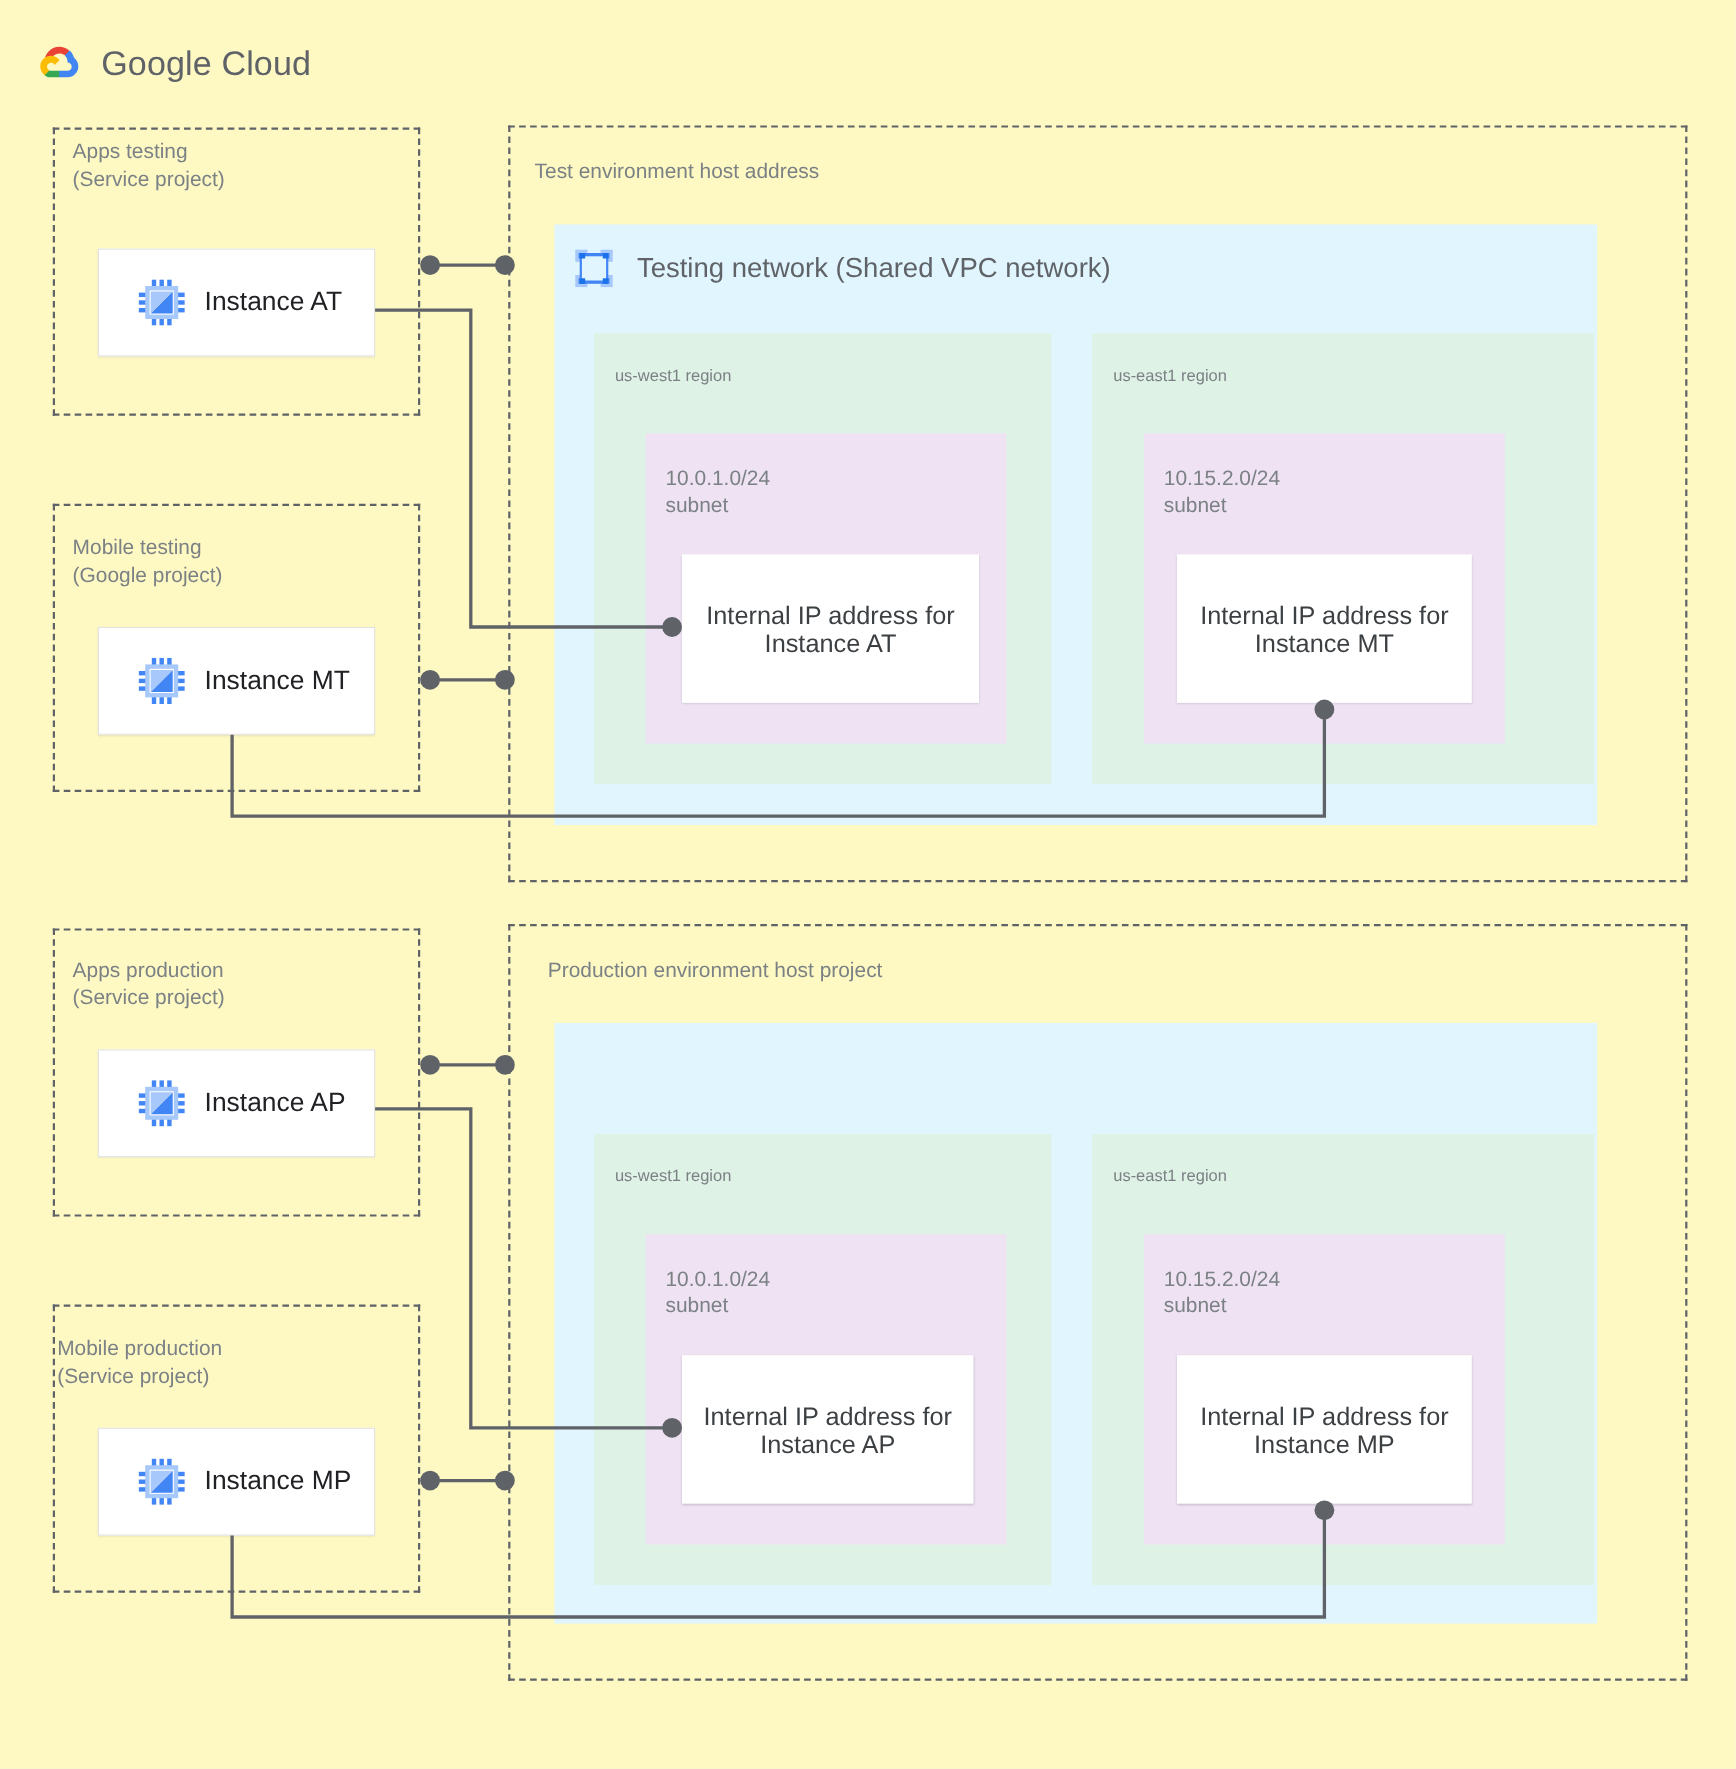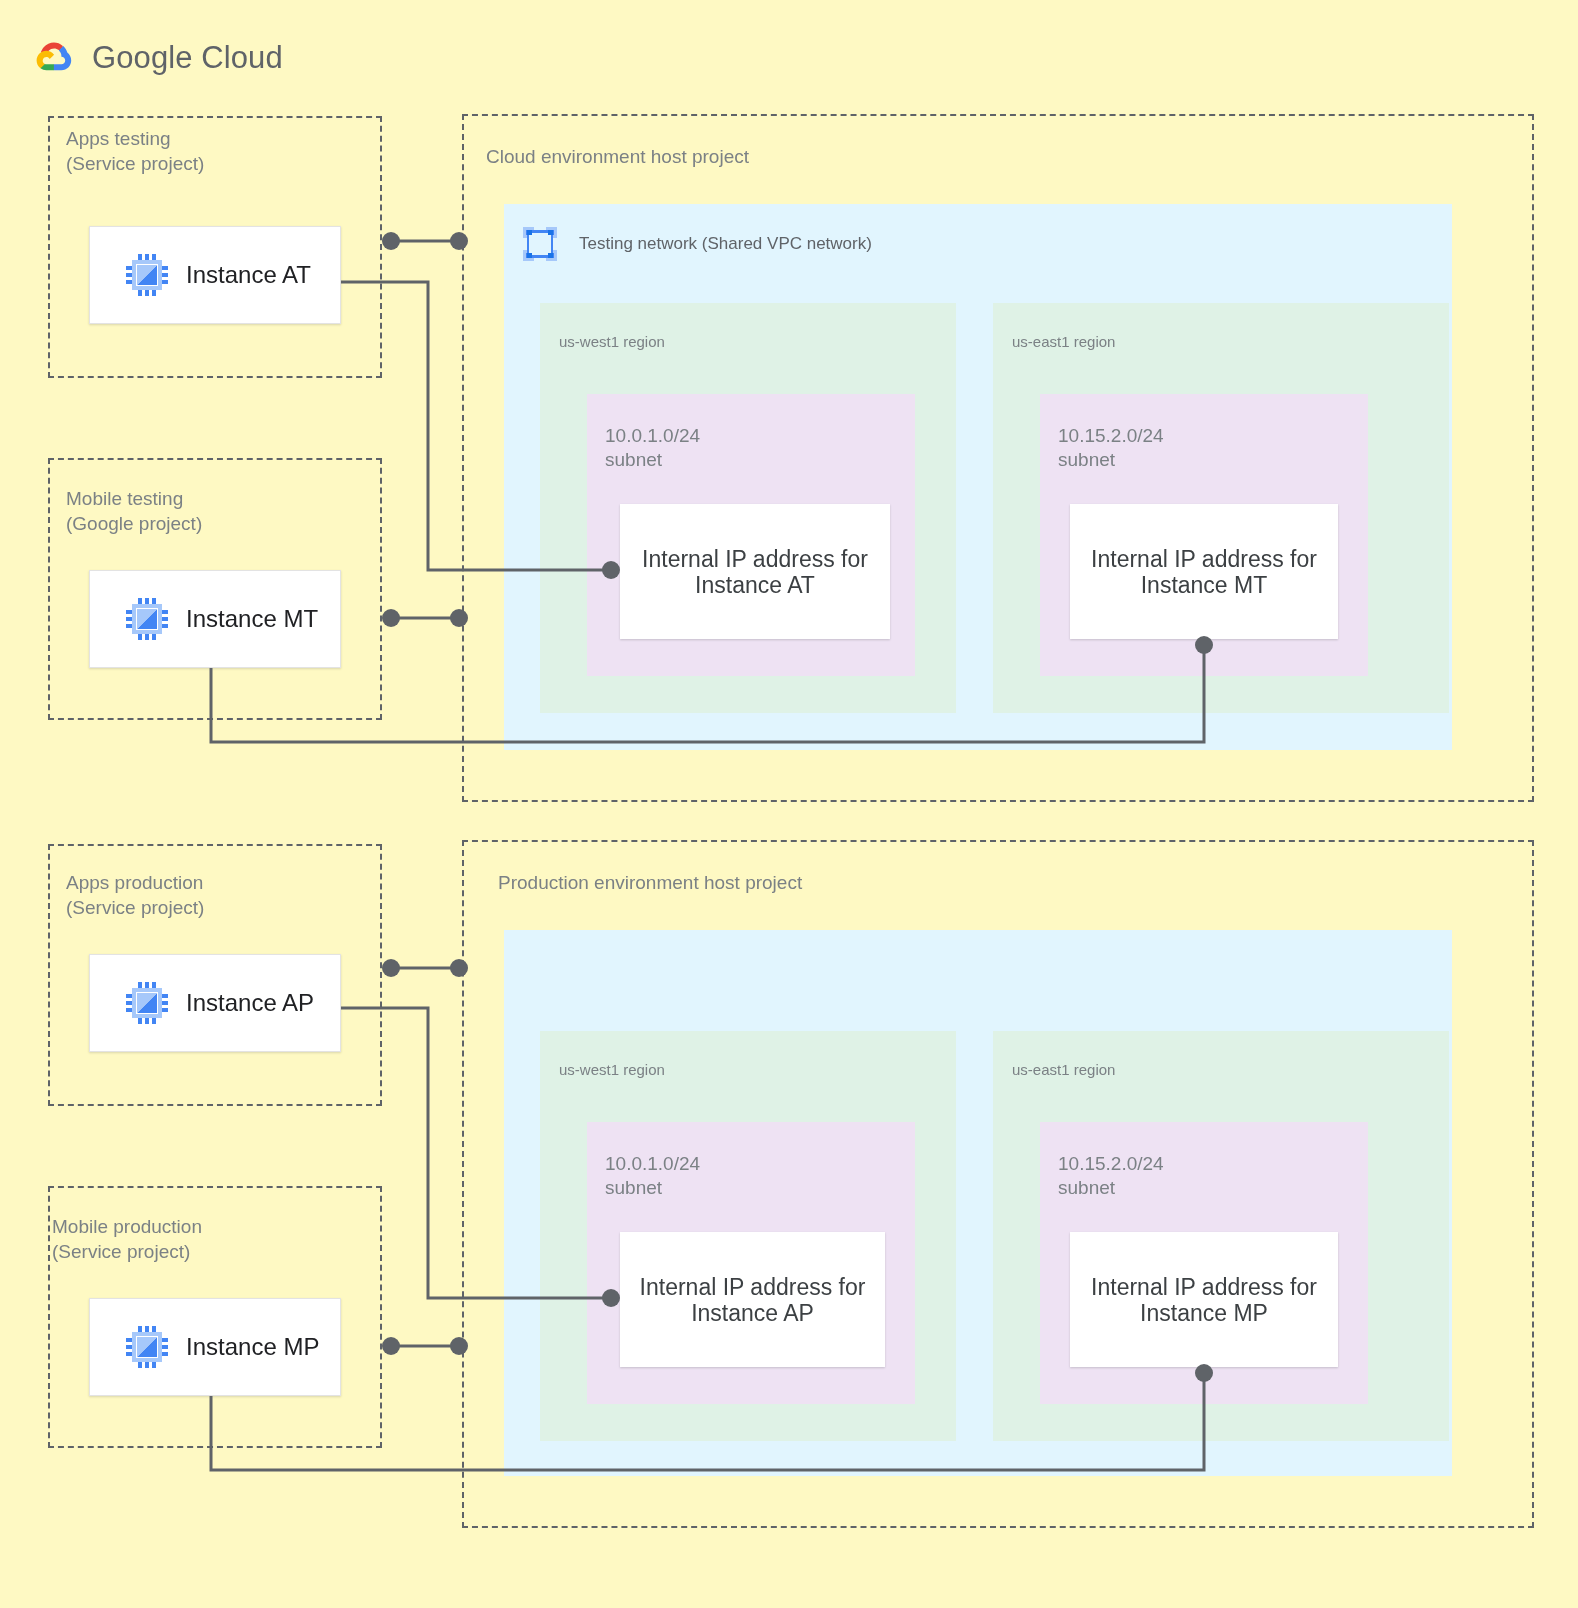--- a/index.html
+++ b/index.html
@@ -78,21 +78,21 @@
     box-sizing: border-box;
   }
   .vpc-head {
     position: absolute;
     display: flex;
     align-items: center;
     gap: 20px;
   }
   .vpc-icon { width: 38px; height: 38px; display:block; flex:0 0 38px;}
   .vpc-title {
-    font-size: 17px;
+    font-size: 25px;
     color: #5f6368;
     white-space: nowrap;
   }
 
   
   .region-box {
     position: absolute;
     background: #dff2e6;
     box-sizing: border-box;
   }
@@ -217,21 +217,21 @@
   <div class="dashed-label" style="left:66px; top:486px; width:300px;">Mobile testing
 (Google project)</div>
   <div class="instance-card" style="left:89px; top:570px; width:252px; height:98px;">
     <svg class="chip-icon" viewBox="0 0 42 42">
         <use href="#chipIcon"></use>
       </svg>
     <span class="instance-label">Instance MT</span>
   </div>
 
   <div class="dashed-box" style="left:462px; top:114px; width:1072px; height:688px;"></div>
-  <div class="dashed-label" style="left:486px; top:144px;">Cloud environment host project</div>
+  <div class="dashed-label" style="left:486px; top:144px;">Test environment host address</div>
 
   <div class="vpc-panel" style="left:504px; top:204px; width:948px; height:546px;"></div>
   <div class="vpc-head" style="left:521px; top:225px;">
     <svg class="vpc-icon" viewBox="0 0 38 38">
         <use href="#vpcIcon"></use>
       </svg>
     <span class="vpc-title">Testing network (Shared VPC network)</span>
   </div>
 
   <div class="region-box" style="left:540px; top:303px; width:416px; height:410px;"></div>

